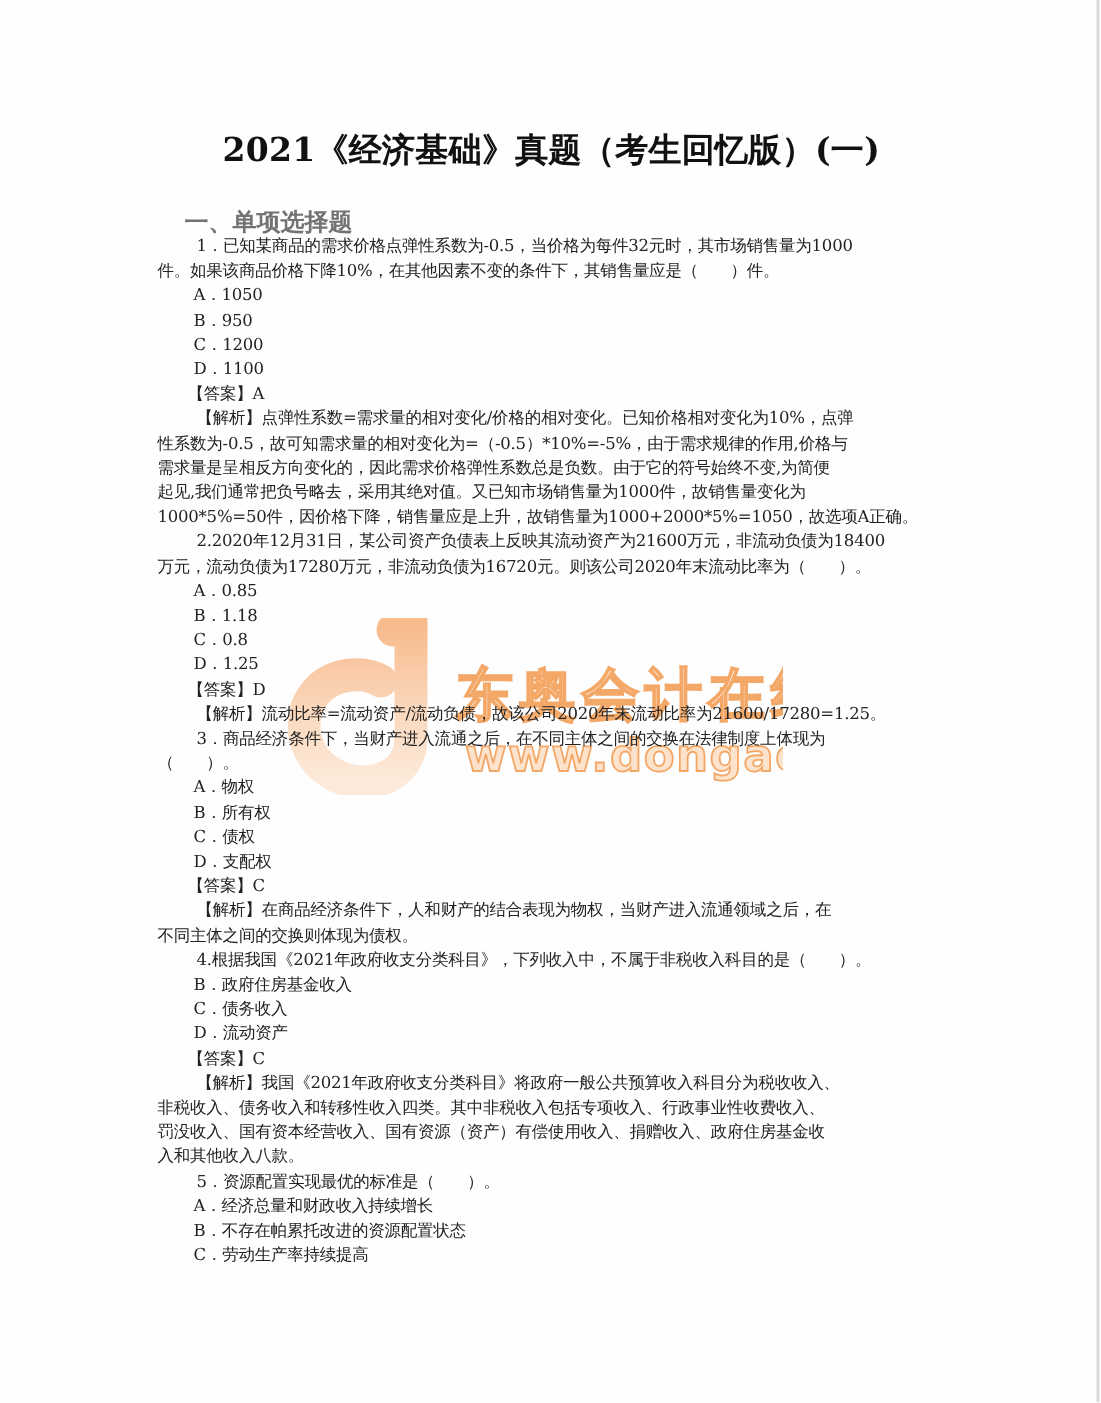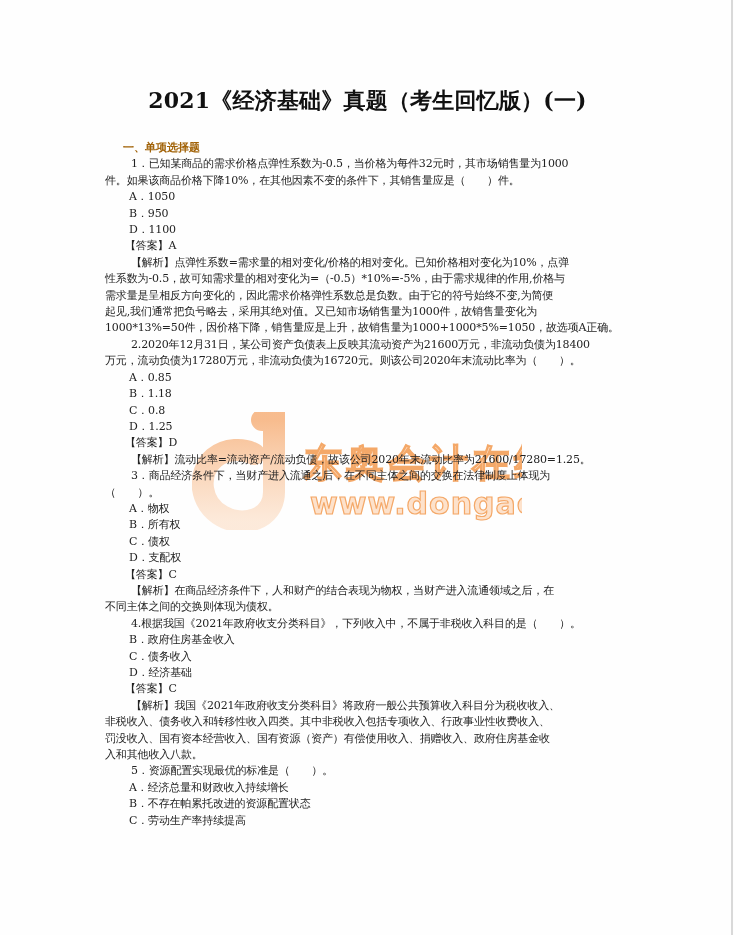--- a/index.html
+++ b/index.html
@@ -17,21 +17,21 @@
     position: absolute; left: 105px; top: 86px; width: 525px;
   }
   .title {
     text-align: center; font-weight: bold; font-size: 22px;
     font-family: "DejaVu Serif", serif; letter-spacing: 0.2px;
     margin: 0; height: 28px; line-height: 28px; color: #111;
     margin-left: 0; width: 525px;
   }
   .section {
     margin-top: 26px; padding-left: 18px; font-weight: bold;
-    font-size: 11px; line-height: 16.4px; color: #a16207;
+    font-size: 16px; line-height: 16.4px; color: #737373;
     font-family: "DejaVu Sans", sans-serif;
   }
   .line {
     font-size: 11px; line-height: 16.4px; white-space: nowrap;
     letter-spacing: -0.15px;
   }
   .opt { padding-left: 24px; }
   .ans { padding-left: 20px; }
   .watermark {
     position: absolute; left: 192px; top: 412px; width: 330px; height: 118px;
@@ -64,29 +64,30 @@
 
   <div id="questions">
   <div class="question">
     <div class="stem">
           <div class="line" style="padding-left: 26px;">1．已知某商品的需求价格点弹性系数为-0.5，当价格为每件32元时，其市场销售量为1000</div>
           <div class="line">件。如果该商品价格下降10%，在其他因素不变的条件下，其销售量应是（　　）件。</div>
         </div>
     <div class="options">
           <div class="line opt">A．1050</div>
           <div class="line opt">B．950</div>
+          <div class="line opt">C．1200</div>
           <div class="line opt">D．1100</div>
         </div>
     <div class="answer line ans">【答案】A</div>
     <div class="analysis">
           <div class="line" style="padding-left: 26px;">【解析】点弹性系数=需求量的相对变化/价格的相对变化。已知价格相对变化为10%，点弹</div>
           <div class="line">性系数为-0.5，故可知需求量的相对变化为=（-0.5）*10%=-5%，由于需求规律的作用,价格与</div>
           <div class="line">需求量是呈相反方向变化的，因此需求价格弹性系数总是负数。由于它的符号始终不变,为简便</div>
           <div class="line">起见,我们通常把负号略去，采用其绝对值。又已知市场销售量为1000件，故销售量变化为</div>
-          <div class="line">1000*13%=50件，因价格下降，销售量应是上升，故销售量为1000+1000*5%=1050，故选项A正确。</div>
+          <div class="line">1000*5%=50件，因价格下降，销售量应是上升，故销售量为1000+2000*5%=1050，故选项A正确。</div>
         </div>
   </div>
 
   <div class="question">
     <div class="stem">
           <div class="line" style="padding-left: 26px;">2.2020年12月31日，某公司资产负债表上反映其流动资产为21600万元，非流动负债为18400</div>
           <div class="line">万元，流动负债为17280万元，非流动负债为16720元。则该公司2020年末流动比率为（　　）。</div>
         </div>
     <div class="options">
           <div class="line opt">A．0.85</div>
@@ -118,21 +119,21 @@
         </div>
   </div>
 
   <div class="question">
     <div class="stem">
           <div class="line" style="padding-left: 26px;">4.根据我国《2021年政府收支分类科目》，下列收入中，不属于非税收入科目的是（　　）。</div>
         </div>
     <div class="options">
           <div class="line opt">B．政府住房基金收入</div>
           <div class="line opt">C．债务收入</div>
-          <div class="line opt">D．经济基础</div>
+          <div class="line opt">D．流动资产</div>
         </div>
     <div class="answer line ans">【答案】C</div>
     <div class="analysis">
           <div class="line" style="padding-left: 26px;">【解析】我国《2021年政府收支分类科目》将政府一般公共预算收入科目分为税收收入、</div>
           <div class="line">非税收入、债务收入和转移性收入四类。其中非税收入包括专项收入、行政事业性收费收入、</div>
           <div class="line">罚没收入、国有资本经营收入、国有资源（资产）有偿使用收入、捐赠收入、政府住房基金收</div>
           <div class="line">入和其他收入八款。</div>
         </div>
   </div>
 

